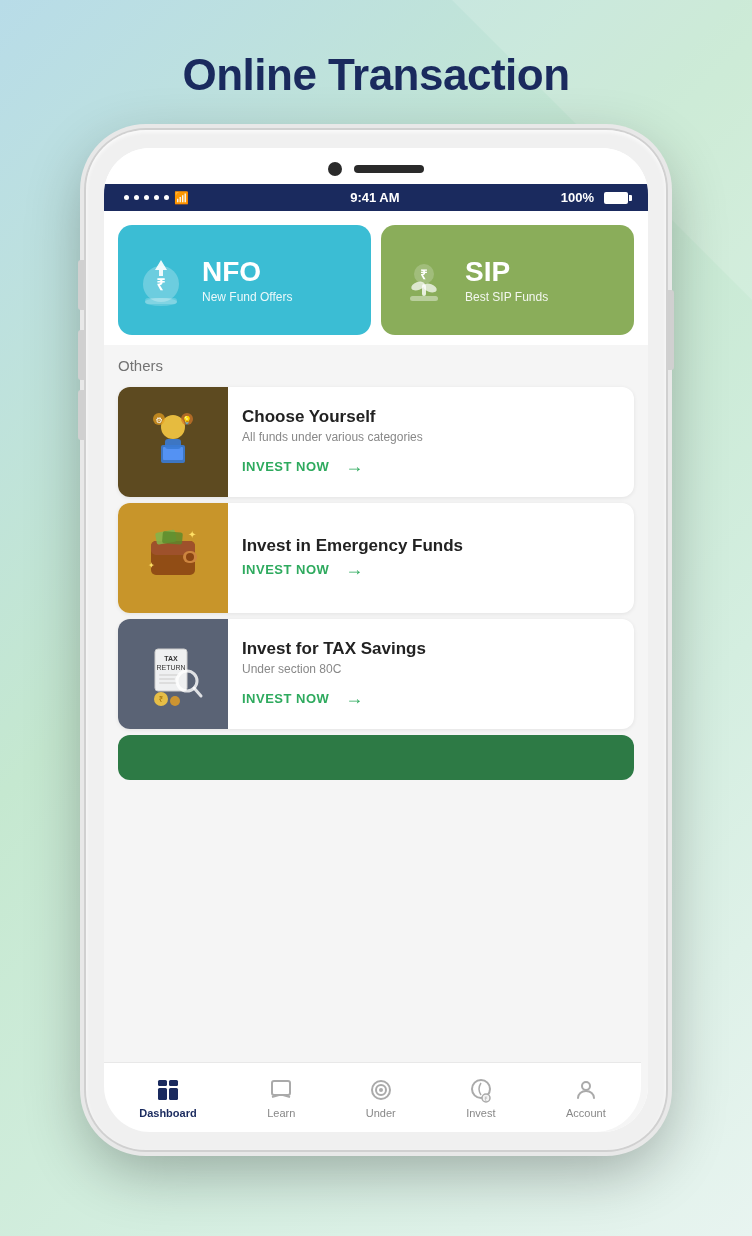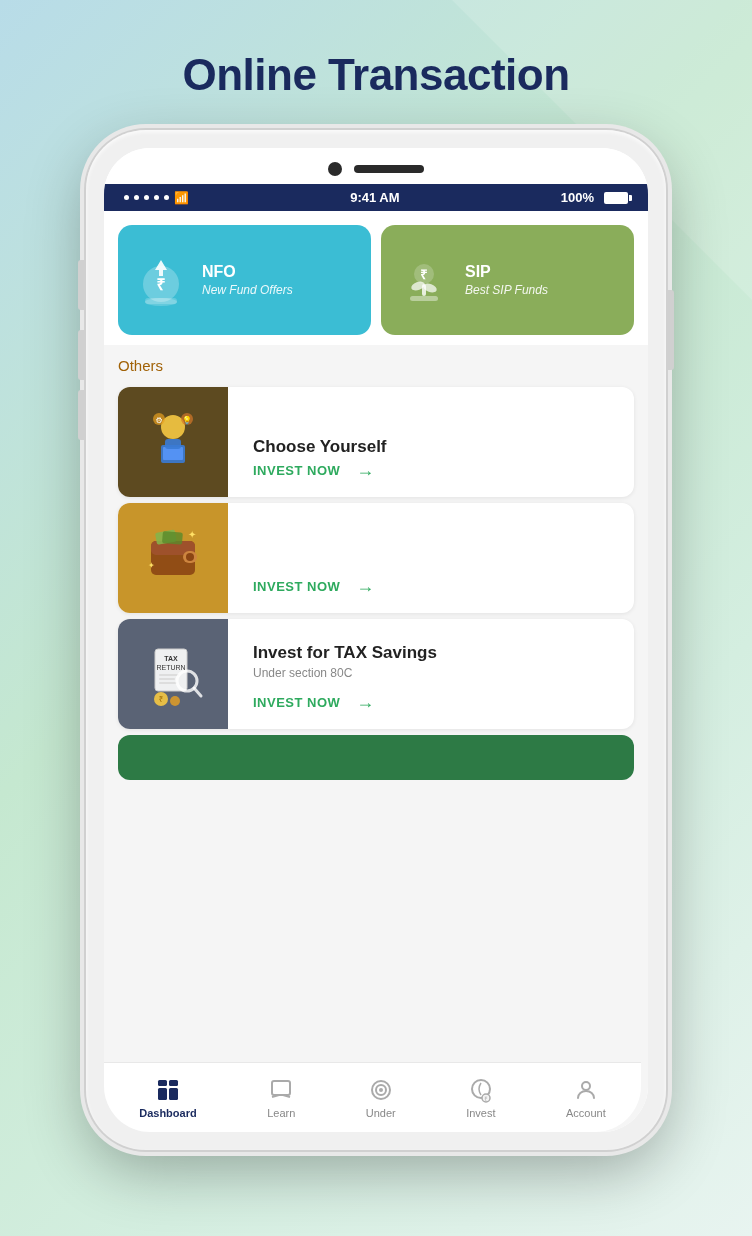--- a/index.html
+++ b/index.html
@@ -206,41 +206,40 @@
     }
     .card-sip-icon {
       width: 58px; height: 58px;
       display: flex;
       align-items: center;
       justify-content: center;
       flex-shrink: 0;
     }
 
     .card-title {
-      font-size: 16px;
+      font-size: 28px;
       font-weight: 700;
       color: white;
       display: block;
     }
     .card-subtitle {
       font-size: 12px;
       color: rgba(255,255,255,0.9);
       display: block;
       margin-top: 2px;
-      font-style: italic;
     }
 
     
     .others-section {
       padding: 12px 14px 6px;
       background: #f5f5f5;
     }
     .others-label {
       font-size: 15px;
-      color: #a16207;
+      color: #737373;
       font-weight: 400;
     }
 
     
     .list-item {
       background: white;
       border-radius: 12px;
       margin: 6px 14px;
       display: flex;
       align-items: stretch;
@@ -255,24 +254,24 @@
       display: flex;
       align-items: center;
       justify-content: center;
     }
     .item-image.brown { background: #5d4a20; }
     .item-image.gold { background: #c8952a; }
     .item-image.gray { background: #5a6375; }
 
     .item-content {
       flex: 1;
-      padding: 16px 25px;
+      padding: 16px 14px;
       display: flex;
       flex-direction: column;
-      justify-content: flex-end;
+      justify-content: center;
     }
     .item-title {
       font-size: 17px;
       font-weight: 700;
       color: #222;
       margin-bottom: 3px;
     }
     .item-desc {
       font-size: 12px;
       color: #888;
@@ -439,20 +438,21 @@
             <text x="54" y="26" text-anchor="middle" font-size="8" fill="white">💡</text>
 
             <rect x="28" y="48" width="24" height="18" rx="2" fill="#3a7bd5" opacity="0.9"></rect>
             <rect x="30" y="50" width="20" height="13" rx="1" fill="#5a9aff" opacity="0.8"></rect>
 
             <rect x="32" y="42" width="16" height="10" rx="3" fill="#3a7bd5" opacity="0.9"></rect>
           </svg>
         </div>
         <div class="item-content">
           <span class="item-title">Choose Yourself</span>
+          <span class="item-desc">All funds under various categories</span>
           <div class="invest-now">
             <span>INVEST NOW</span>
             <span class="arrow-right">→</span>
           </div>
         </div>
       </div>
 
       <div class="list-item">
         <div class="item-image gold">
           <svg width="80" height="90" viewBox="0 0 80 90" fill="none">
@@ -464,20 +464,21 @@
             <circle cx="57" cy="44" r="4" fill="#8b4513"></circle>
 
             <rect x="22" y="20" width="20" height="12" rx="2" fill="#85b34a" opacity="0.9" transform="rotate(-10 22 20)"></rect>
             <rect x="30" y="18" width="20" height="12" rx="2" fill="#5a8a2a" opacity="0.8" transform="rotate(5 30 18)"></rect>
 
             <text x="55" y="25" font-size="10" fill="#ffe066">✦</text>
             <text x="15" y="55" font-size="8" fill="#ffe066">✦</text>
           </svg>
         </div>
         <div class="item-content">
+          <span class="item-title">Invest in Emergency Funds</span>
           <div class="invest-now">
             <span>INVEST NOW</span>
             <span class="arrow-right">→</span>
           </div>
         </div>
       </div>
 
       <div class="list-item">
         <div class="item-image gray">
           <svg width="80" height="90" viewBox="0 0 80 90" fill="none">

